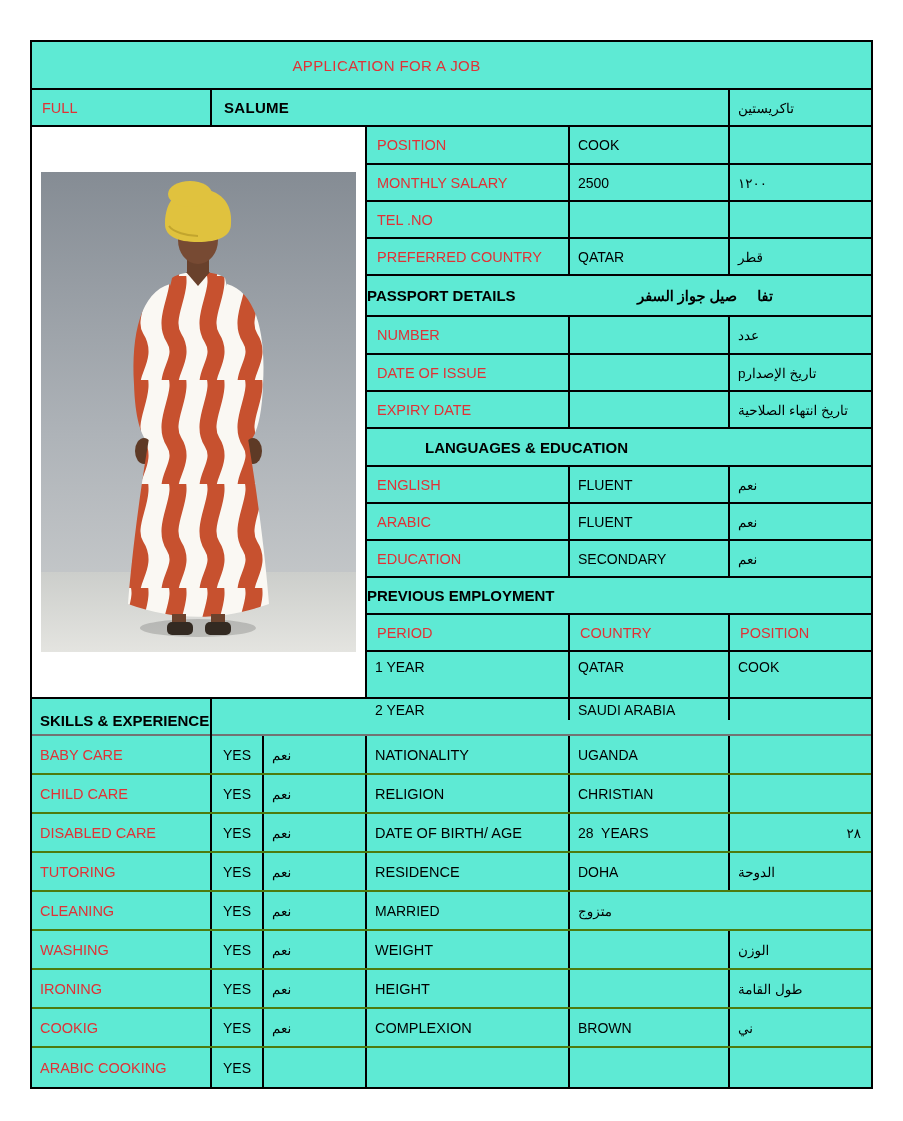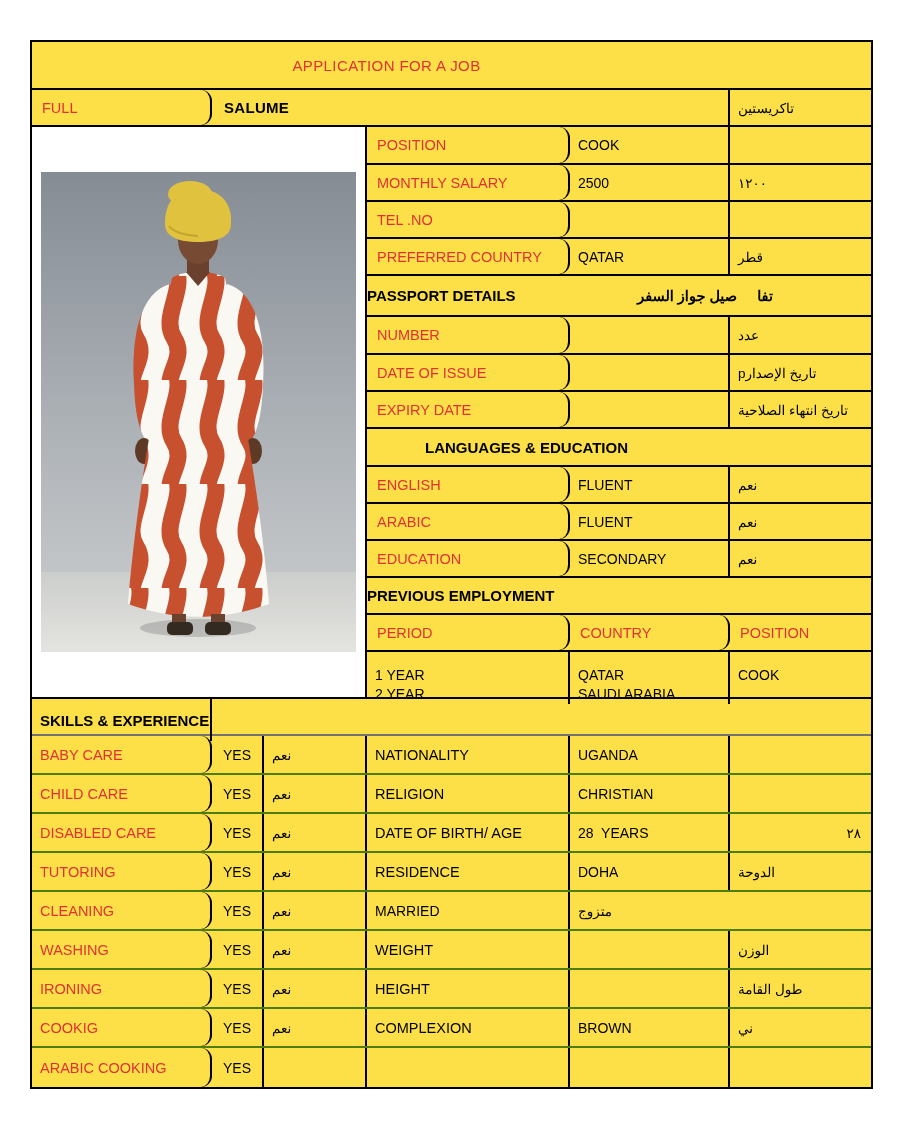--- a/index.html
+++ b/index.html
@@ -1,44 +1,44 @@
 <!DOCTYPE html>
 <html style="--accent-red: #e03236; --dress-red: #c7512f; --headwrap-yellow: #e0c23e;"><head>
 <meta charset="utf-8">
 <style>
   * { margin:0; padding:0; box-sizing:border-box; }
   html,body { background:#ffffff; }
   body { font-family:"Liberation Sans", sans-serif; color:#000; }
   .page { position:relative; width:903px; height:1121px; background:#fff; overflow:hidden; }
-  .form { position:absolute; left:30px; top:40px; width:843px; border:2px solid #000; background:#fde047; }
+  .form { position:absolute; left:30px; top:40px; width:843px; border:2px solid #000; background:#5eead4; }
 
   .title-row { height:48px; border-bottom:2px solid #000; display:flex; align-items:center; justify-content:center; padding-right:130px; }
   .title-row .t { color:var(--accent-red); font-size:15px; letter-spacing:.4px; }
 
   .name-row { height:37px; border-bottom:2px solid #000; display:grid; grid-template-columns:180px 518px 1fr; }
 
   .cell { display:flex; align-items:center; padding:0 8px; border-right:2px solid #000; font-size:14px; white-space:nowrap; overflow:hidden; }
   .cell:last-child { border-right:0; }
   .lbl { font-size:14.5px; padding-left:10px; }
-  .red { color:var(--accent-red);border-radius:11px; }
+  .red { color:var(--accent-red); }
   .bold { font-weight:bold; }
   .val { font-size:14px; }
   .ar { justify-content:flex-end; font-size:13.5px; padding-right:10px; }
   .ar.left { justify-content:flex-start; padding-left:14px;margin-left:44px; }
 
   .main { display:flex; height:572px; border-bottom:2px solid #000; }
   .photo-cell { width:335px; border-right:2px solid #000; display:flex; justify-content:center; align-items:flex-start; padding-top:45px; background:#fff; }
   .right { flex:1; display:grid; grid-template-rows:38px 37px 37px 37px 41px 38px 37px 37px 38px 37px 37px 37px 37px 37px 1fr; }
   .r-row { display:grid; grid-template-columns:203px 160px 1fr; border-bottom:2px solid #000; }
   .r-row:last-child { border-bottom:0; }
   .r-row.hdr { display:flex; align-items:center; }
   .hdr-en { font-weight:bold; font-size:15px; }
   .hdr-ar { font-weight:bold; font-size:14.5px; margin-left:auto; margin-right:98px; direction:rtl; }
   .hdr-center2 { width:363px; display:flex; justify-content:center; align-items:center; font-weight:bold; font-size:15px; padding-right:44px; }
-  .emp-vals .cell { align-items:flex-start; padding-top:14px; flex-direction:column; justify-content:flex-start; line-height:1.35; }
+  .emp-vals .cell { align-items:flex-start; padding-top:6px; flex-direction:column; justify-content:flex-start; line-height:1.35;gap:24px; }
   .emp-vals .cell span { display:block; align-self:flex-start; }
 
   .b-header { display:grid; grid-template-columns:180px 518px 1fr; height:37px; border-bottom:2px solid #737373; }
   .b-header .skills { font-weight:bold; font-size:15px; padding-left:8px; }
   .b-header .personal { justify-content:center; font-weight:bold; font-size:15px; padding-right:40px;margin-top:42px; }
   .b-row { display:grid; grid-template-columns:180px 52px 103px 203px 160px 1fr; height:39px; border-bottom:2px solid #4d7c0f; }
   .b-row:last-child { border-bottom:0; }
   .b-row .lbl { padding-left:8px; }
   .yes { justify-content:center; padding:0 2px; }
 </style>

